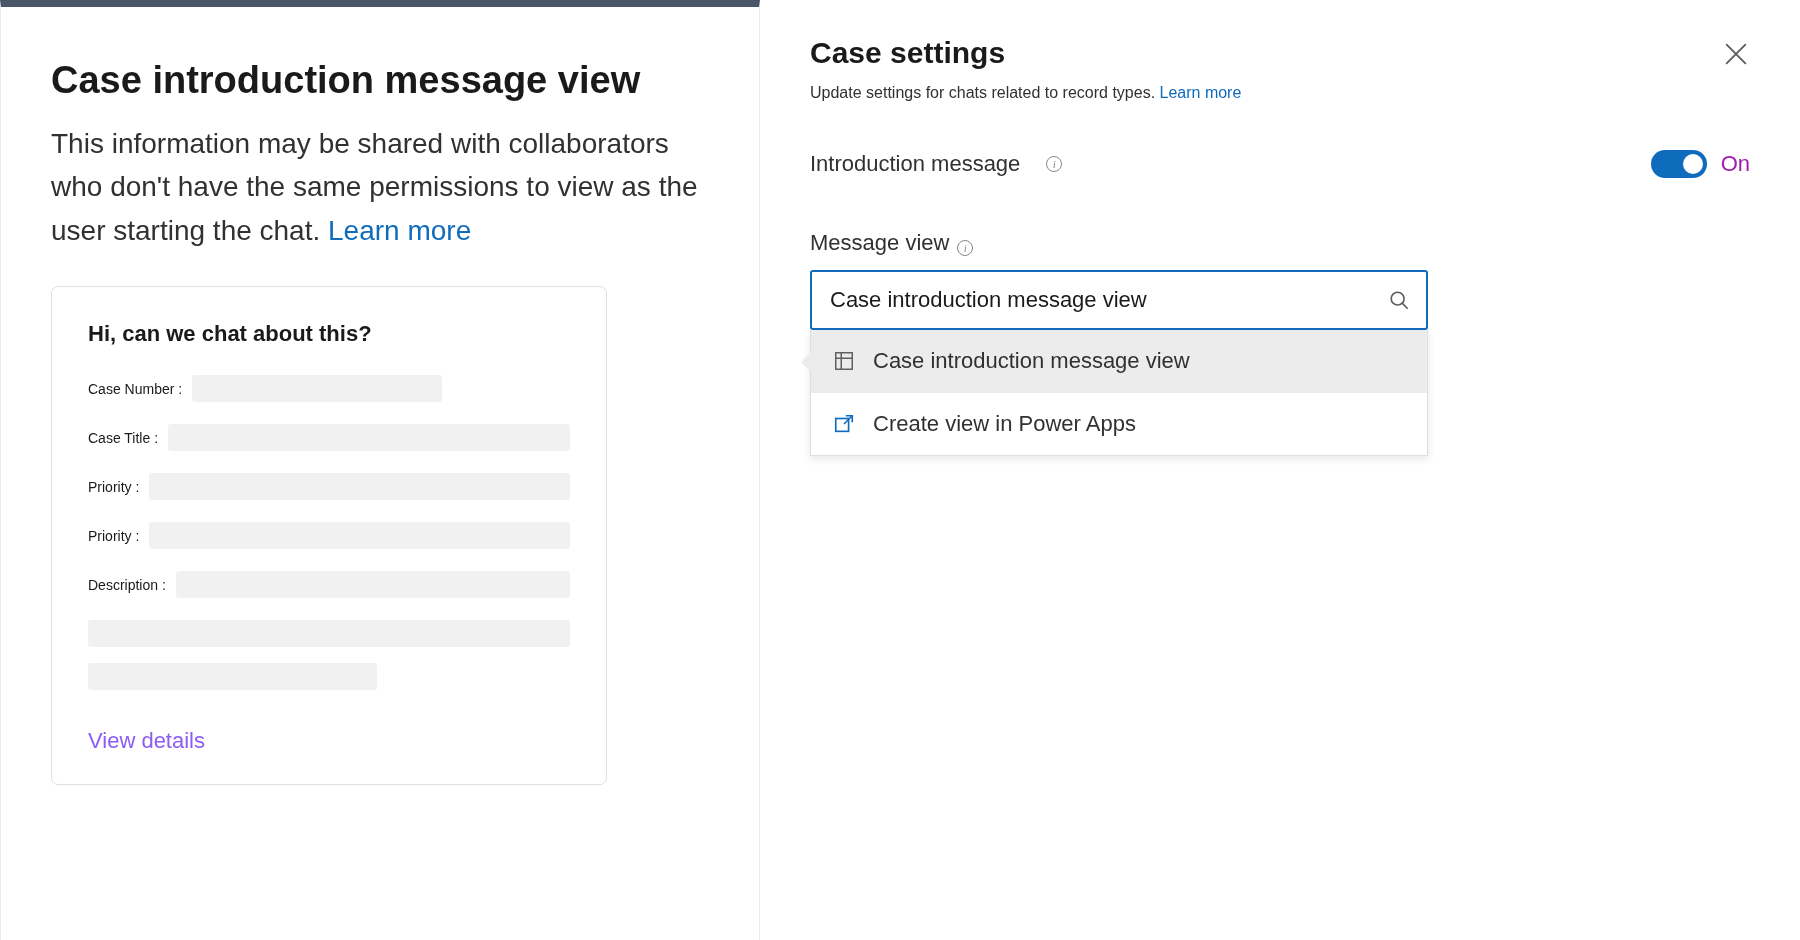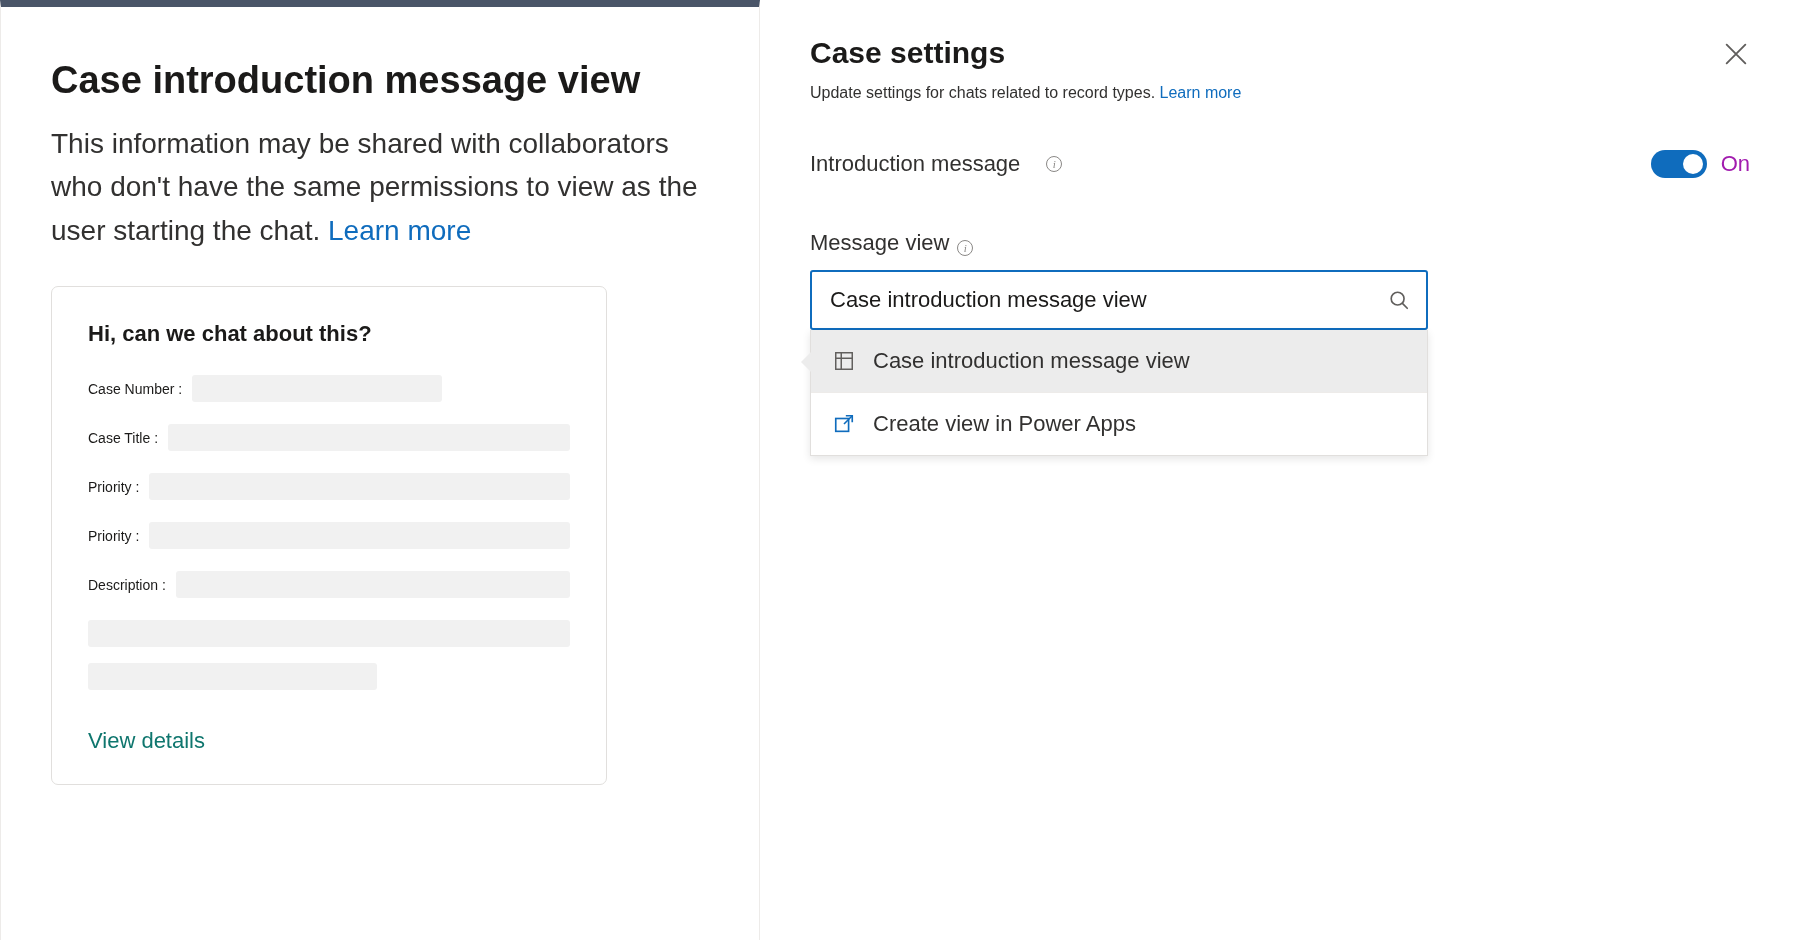--- a/index.html
+++ b/index.html
@@ -87,21 +87,21 @@
   }
   .desc-block .field-placeholder { margin-left: 10px; }
   .extra-line {
     height: 27px;
     background: #f1f1f1;
     border-radius: 3px;
     margin-top: 16px;
     width: 100%;
   }
   .view-details {
-    color: #0f766e;
+    color: #8b5cf6;
     font-size: 22px;
     cursor: pointer;
     margin-top: 38px;
     display: inline-block;
   }
 
   .right-title {
     font-size: 30px;
     font-weight: 700;
     margin: 0 0 14px 0;

